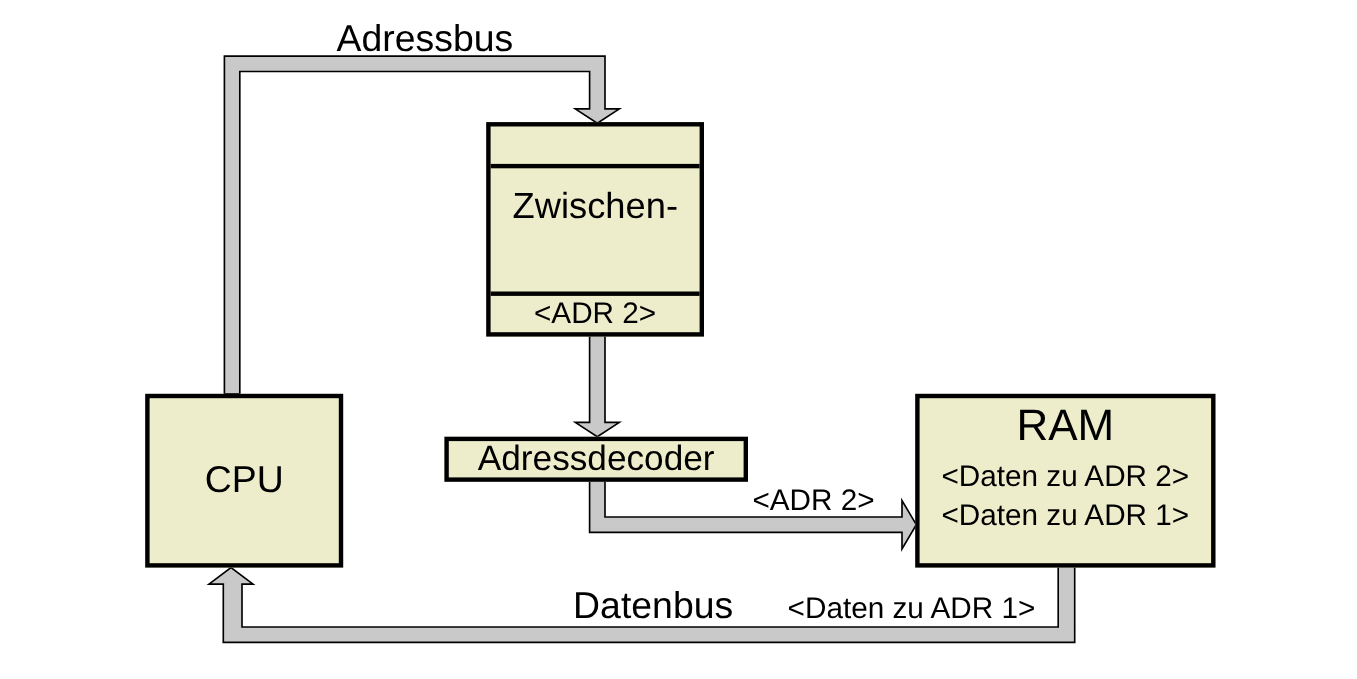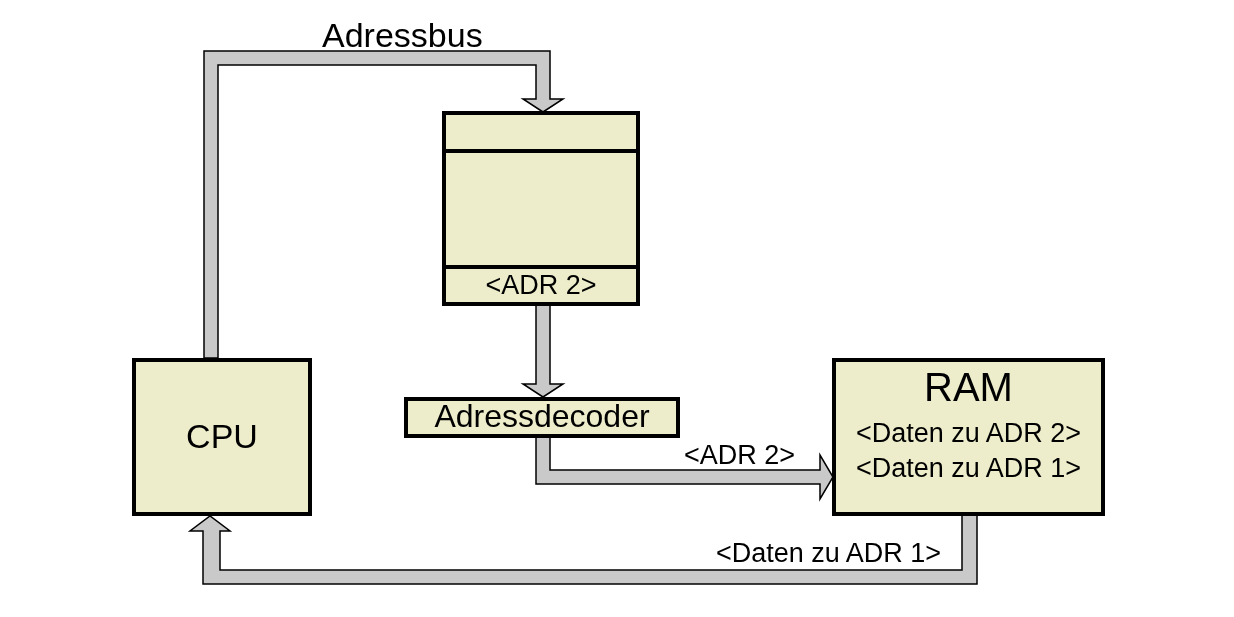--- a/index.html
+++ b/index.html
@@ -47,21 +47,21 @@
   .decoder .big-label{font-size:32px;}
 
   
   .ram{left:832px;top:358px;width:273px;height:158px;
        display:flex;flex-direction:column;align-items:center;}
   .ram-title{margin-top:8px;font-size:40px;line-height:34px;}
   .ram-rows{margin-top:12px;text-align:left;}
   .ram-rows .row{font-size:27px;line-height:35px;white-space:nowrap;}
 
   
-  .lbl-adressbus{left:322px;top:17px;text-align:right;}
+  .lbl-adressbus{left:306px;top:17px;text-align:right;}
   .lbl-adr2{left:684px;top:441px;}
   .lbl-datenbus{left:521px;top:533px;}
   .lbl-daten-adr1{left:716px;top:539px;}
 </style>
 </head>
 <body>
 
 <div class="canvas">
 
   <svg class="bus-layer" viewBox="0 0 1234 617" xmlns="http://www.w3.org/2000/svg">
@@ -75,35 +75,37 @@
     <path class="bus" d="M962,514 V570 H220 V531 H230 L210,516 L190,531 H203 V584 H977 V514 Z"></path>
   </svg>
 
   <div class="node cpu">
     <span class="big-label">CPU</span>
   </div>
 
   <div class="node buffer">
     <div class="buffer-row-top"></div>
     <div class="buffer-row-mid">
+      <span class="line">Zwischen-</span>
     </div>
     <div class="buffer-row-bot">
       <span class="small-label">&lt;ADR 2&gt;</span>
     </div>
   </div>
 
   <div class="node decoder">
     <span class="big-label">Adressdecoder</span>
   </div>
 
   <div class="node ram">
     <div class="ram-title">RAM</div>
     <div class="ram-rows">
       <div class="row">&lt;Daten zu ADR 2&gt;</div>
       <div class="row">&lt;Daten zu ADR 1&gt;</div>
     </div>
   </div>
 
   <div class="floating big-label lbl-adressbus" style="font-size:34px;">Adressbus</div>
   <div class="floating small-label lbl-adr2">&lt;ADR 2&gt;</div>
+  <div class="floating big-label lbl-datenbus" style="font-size:34px;">Datenbus</div>
   <div class="floating small-label lbl-daten-adr1">&lt;Daten zu ADR 1&gt;</div>
 
 </div>
 
 </body></html>

